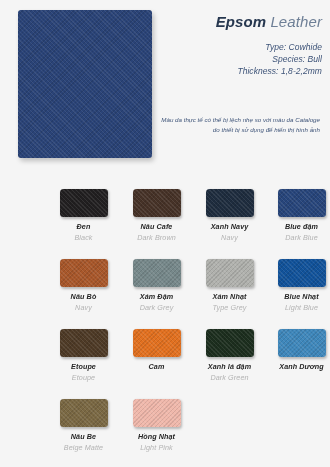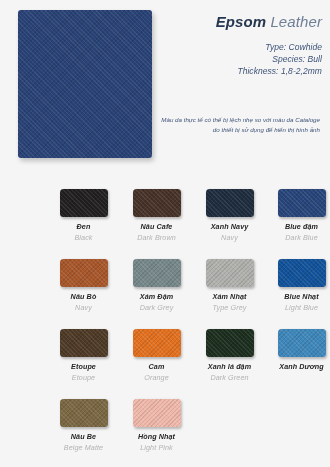--- a/index.html
+++ b/index.html
@@ -228,21 +228,20 @@
 
     <div class="swatch-row">
       <div class="swatch-cell col-0">
         <div class="swatch-chip" style="background-color: rgb(78, 58, 38);"></div>
         <div class="swatch-name-vi">Etoupe</div>
         <div class="swatch-name-en">Etoupe</div>
       </div>
       <div class="swatch-cell col-1">
         <div class="swatch-chip" style="background-color: rgb(226, 112, 31);"></div>
         <div class="swatch-name-vi">Cam</div>
-        <div class="swatch-name-en">Orange</div>
       </div>
       <div class="swatch-cell col-2">
         <div class="swatch-chip" style="background-color: rgb(28, 46, 30);"></div>
         <div class="swatch-name-vi">Xanh lá đậm</div>
         <div class="swatch-name-en">Dark Green</div>
       </div>
       <div class="swatch-cell col-3">
         <div class="swatch-chip" style="background-color: rgb(62, 135, 187);"></div>
         <div class="swatch-name-vi">Xanh Dương</div>
         <div class="swatch-name-en"></div>

